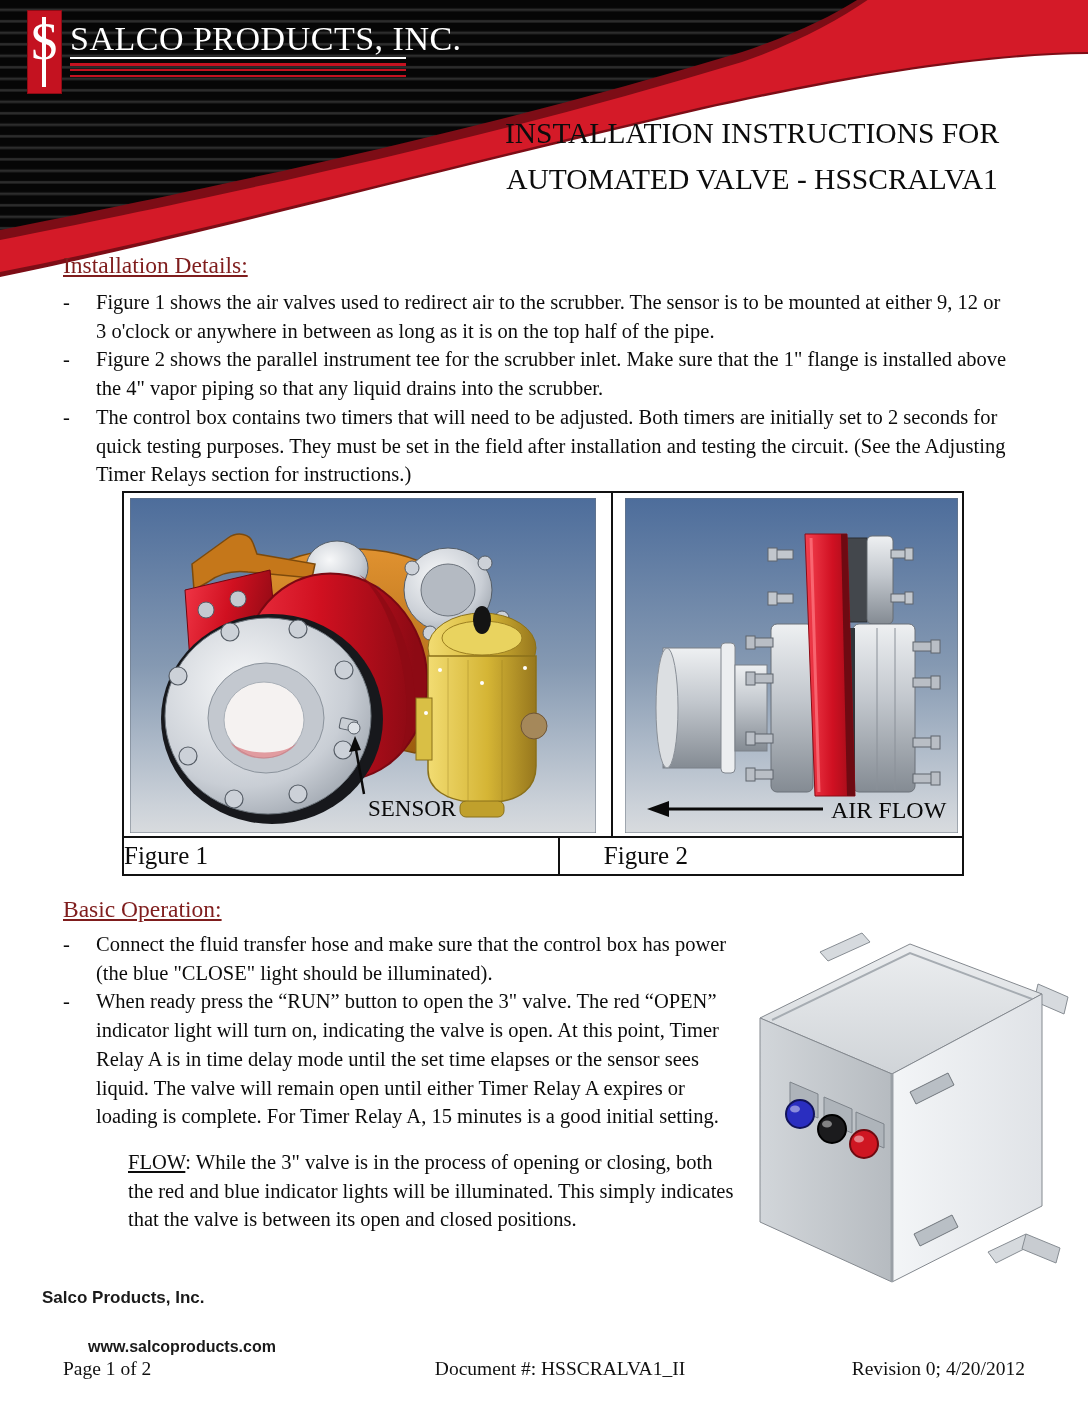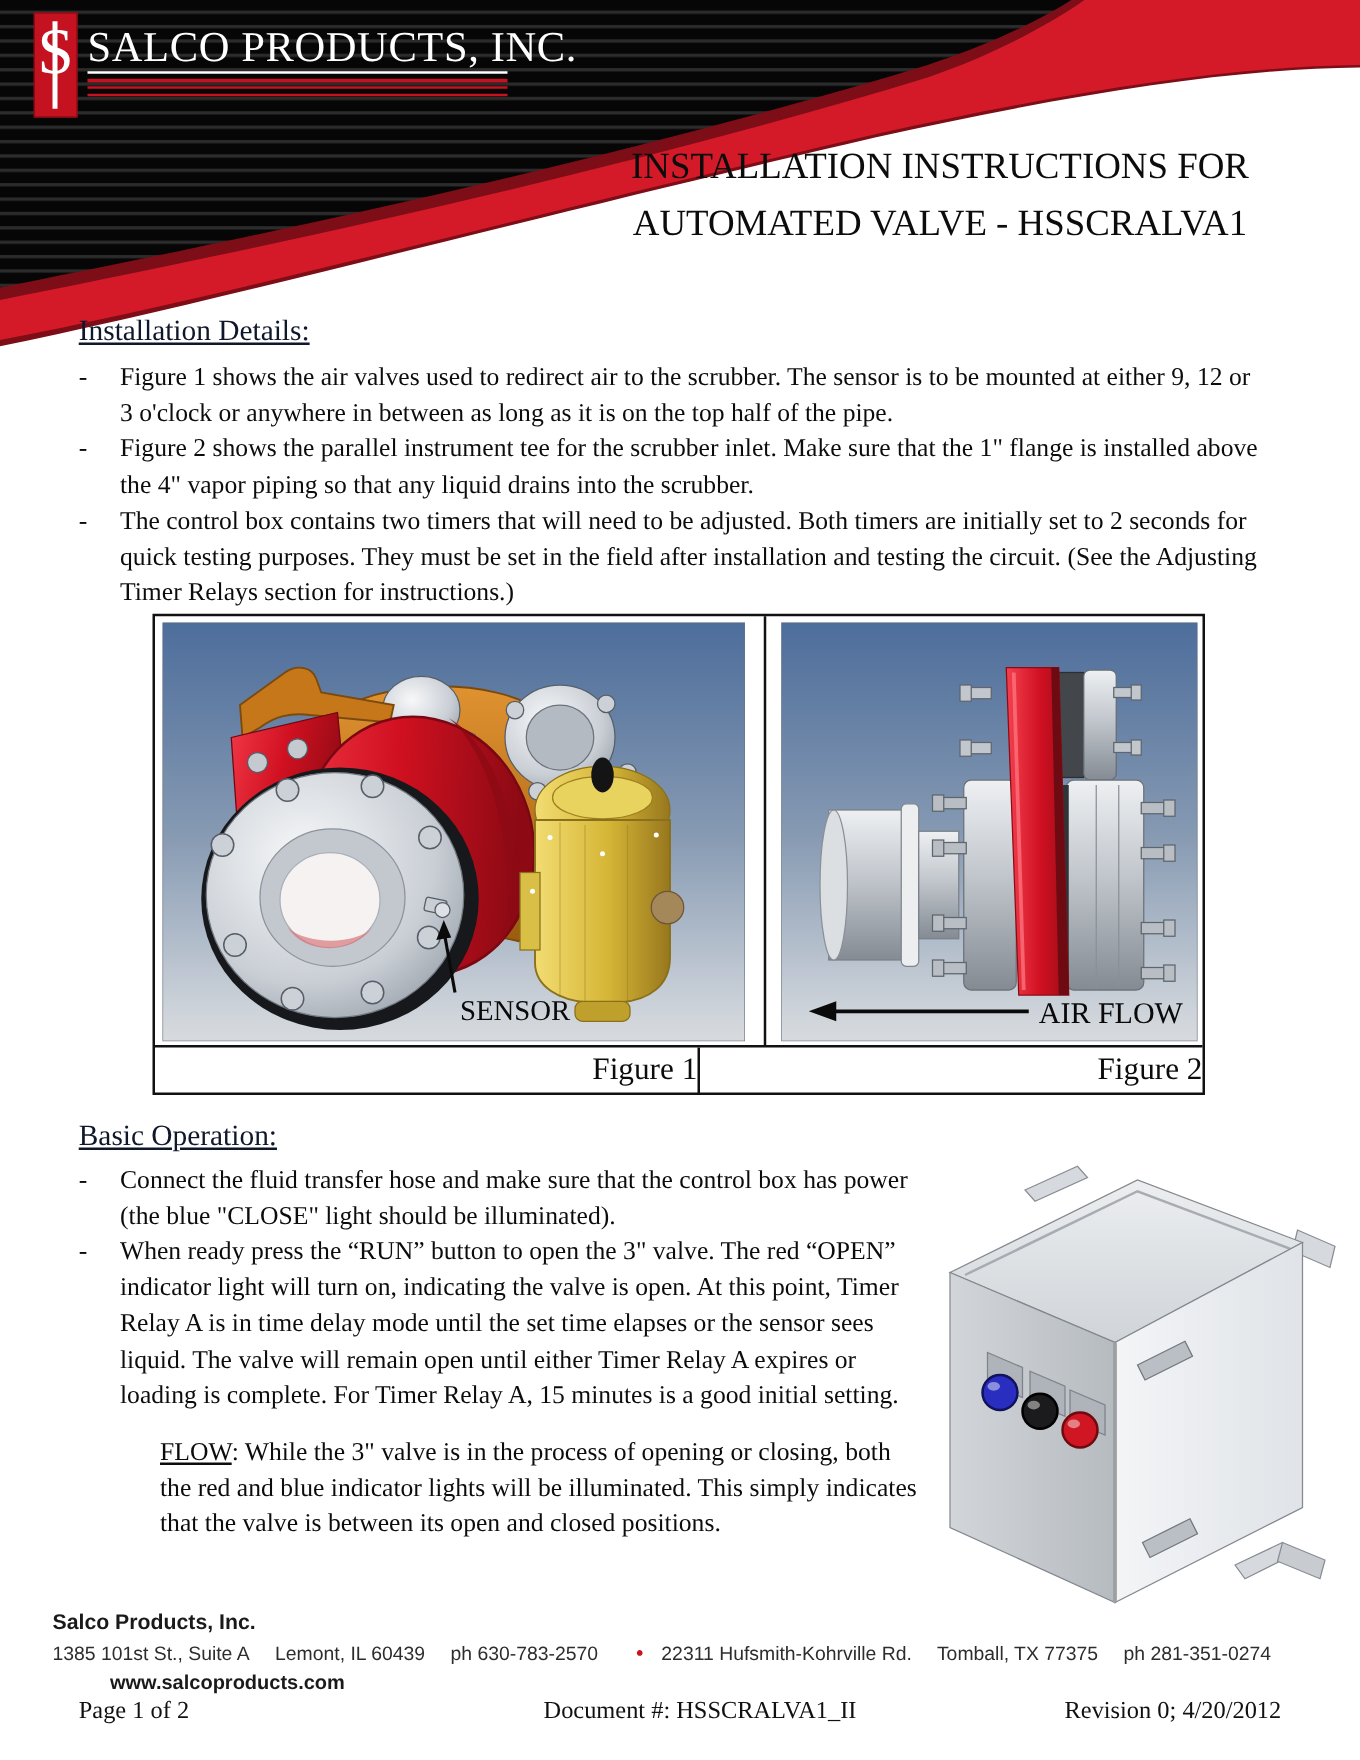--- a/index.html
+++ b/index.html
@@ -17,37 +17,37 @@
              color:#ffffff;font-family:"Liberation Serif",serif;white-space:nowrap;}
   .logo-rule{position:absolute;left:70px;height:2px;background:#ffffff;width:336px;}
   .logo-rule.r1{top:57px;}
   .logo-rule.red{background:#c41220;}
   .logo-rule.r2{top:63px;height:3px;}
   .logo-rule.r3{top:69px;}
   .logo-rule.r4{top:75px;}
   .doc-title{position:absolute;left:412px;top:110px;width:680px;text-align:center;
              font-size:29.5px;line-height:46px;color:#0c0c0c;}
   
-  .sec-head{position:absolute;font-size:23.5px;text-decoration:underline;color:#0f172a;}
+  .sec-head{position:absolute;font-size:23.5px;text-decoration:underline;color:#7f1d1d;}
   ul.bullets{list-style:none;margin:0;padding:0;position:absolute;}
   ul.bullets li{display:flex;align-items:flex-start;}
   ul.bullets .dash{flex:0 0 33px;}
   ul.bullets .btxt{flex:1 1 auto;}
   .bullets, .note{font-size:20.5px;line-height:28.7px;color:#0c0c0c;}
   .note{position:absolute;margin:0;}
   .u{text-decoration:underline;}
   
   .figtable{position:absolute;left:122px;top:491px;width:842px;height:385px;
             border:2px solid #111;background:#ffffff;box-sizing:border-box;}
   .figrow{display:flex;height:343px;}
   .figcell{box-sizing:border-box;}
   .figcell.c1{width:489px;border-right:2px solid #111;padding:5px 12px 2px 6px;}
   .figcell.c2{width:349px;padding:5px 6px 0 12px;}
   .caprow{display:flex;height:38px;border-top:2px solid #111;}
-  .capcell{box-sizing:border-box;text-align:right;font-size:25px;line-height:36px;color:#0c0c0c;}
+  .capcell{box-sizing:border-box;text-align:left;font-size:25px;line-height:36px;color:#0c0c0c;}
   .capcell.c1{width:489px;border-right:2px solid #111;}
   .capcell.c2{width:402px;margin-left:44px;}
   .figsvg{display:block;}
   
   .cbox-svg{position:absolute;left:742px;top:922px;width:330px;height:368px;}
   
   .f-name{position:absolute;left:42px;top:1288px;font-family:"Liberation Sans",sans-serif;
           font-weight:bold;font-size:17px;color:#1a1a1a;}
   .f-addr{position:absolute;left:42px;top:1313px;font-family:"Liberation Sans",sans-serif;
           font-size:15.5px;color:#2d2d2d;white-space:nowrap;}
@@ -368,27 +368,18 @@
     <circle cx="90" cy="207" r="14" stroke="#000000" stroke-width="2" fill="#1b1b1d"></circle>
     <circle cx="122" cy="222" r="14" stroke="#6e0a10" stroke-width="2" fill="#cf1622"></circle>
     <g fill="#ffffff" opacity="0.45">
       <ellipse cx="53" cy="187" rx="5" ry="3.5"></ellipse>
         <ellipse cx="85" cy="202" rx="5" ry="3.5"></ellipse>
       <ellipse cx="117" cy="217" rx="5" ry="3.5"></ellipse>
     </g>
   </svg>
 
   <div class="f-name">Salco Products, Inc.</div>
-  <div class="f-addr">
-    <span>1385 101st St., Suite A</span>
-    <span>Lemont, IL  60439</span>
-    <span>ph 630-783-2570</span>
-    <span class="sep">•</span>
-    <span>22311 Hufsmith-Kohrville Rd.</span>
-    <span>Tomball, TX  77375</span>
-    <span>ph 281-351-0274</span>
-  </div>
   <div class="f-url">www.salcoproducts.com</div>
   <div class="f-page">Page 1 of 2</div>
   <div class="f-doc">Document #: HSSCRALVA1_II</div>
   <div class="f-rev">Revision 0; 4/20/2012</div>
 
 </div>
 
 </body></html>

